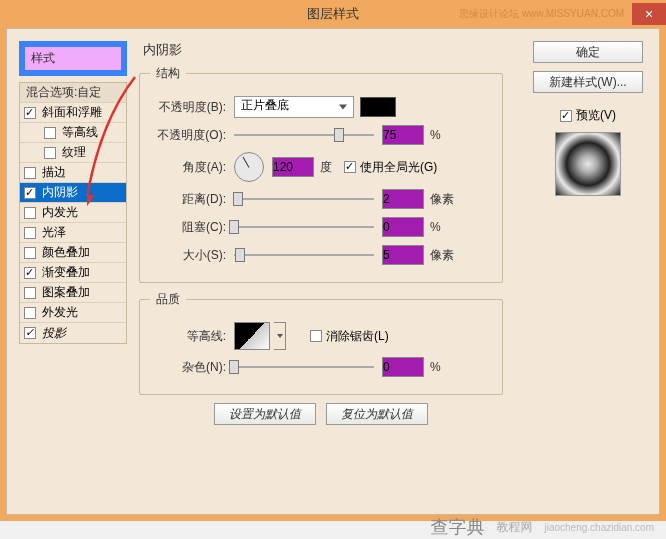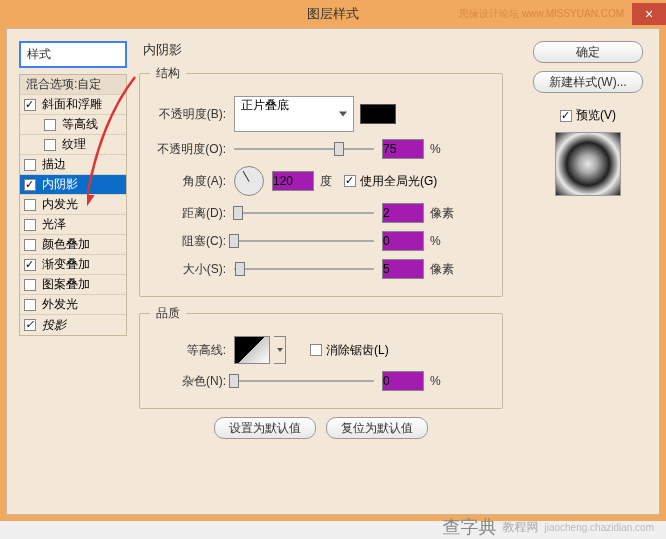--- a/index.html
+++ b/index.html
@@ -5,60 +5,60 @@
 * { box-sizing: border-box; margin: 0; padding: 0; font-family: "Microsoft YaHei", SimSun, Arial, sans-serif; font-size: 12px; }
 body { background: #f0f0f0; width: 666px; height: 539px; position: relative; }
 .window { width: 666px; height: 521px; background: #f0a95e; position: relative; }
 .titlebar { height: 28px; background: #f0a95e; display: flex; align-items: center; position: relative; }
 .title { position: absolute; left: 50%; transform: translateX(-50%); color: #333; font-size: 13px; }
 .titlebar-right { position: absolute; right: 0; display: flex; align-items: center; }
 .watermark-top { color: #d88a3e; font-size: 10px; margin-right: 8px; }
 .close-btn { width: 34px; height: 22px; background: #c94b3a; color: #fff; display: flex; align-items: center; justify-content: center; font-size: 14px; }
 .client { position: absolute; top: 28px; left: 6px; right: 6px; bottom: 6px; background: #f3e7d8; border: 1px solid #c8b89e; }
 .left-panel { position: absolute; top: 12px; left: 12px; width: 108px; }
-.styles-label { margin-bottom: 6px; color: #333; background: #ffffff; border: 2px solid #3b82f6; padding: 3px 6px; }
+.styles-label { margin-bottom: 6px; color: #333; background: #f0abfc; border: 6px solid #3b82f6; padding: 3px 6px; }
 .style-list { border: 1px solid #c8b89e; }
 .style-item { display: flex; align-items: center; height: 20px; padding: 0 4px; border-bottom: 1px solid #ddd0bb; cursor: default; }
 .style-item:last-child { border-bottom: none; font-style: italic; }
 .style-item.header { background: #e8dccb; color: #333; padding: 0 6px; }
 .style-item.selected { background: #0b6cca; color: #fff; }
 .style-item .cb { width: 12px; height: 12px; border: 1px solid #888; background: #fff; margin-right: 6px; position: relative; }
 .style-item .cb.checked::after { content: "✓"; position: absolute; top: -2px; left: 0; font-size: 11px; color: #000; }
 .style-item.selected .cb.checked::after { color: #000; }
 .style-item.indent { padding-left: 24px; }
 .center-panel { position: absolute; top: 12px; left: 132px; width: 364px; height: calc(100% - 24px); }
 .center-title { font-size: 13px; color: #333; margin-bottom: 6px; padding-left: 4px; }
 fieldset { border: 1px solid #c8b89e; border-radius: 2px; margin-bottom: 8px; padding: 8px 10px 10px 10px; }
 legend { padding: 0 6px; color: #333; font-size: 12px; }
 .row { display: flex; align-items: center; margin: 6px 0; min-height: 22px; }
 .row-label { width: 76px; text-align: right; color: #333; margin-right: 8px; }
-.dropdown { height: 36px; border: 1px solid #999; background: #fff; padding: 0 32px 0 6px; position: relative; min-width: 120px; }
+.dropdown { height: 22px; border: 1px solid #999; background: #fff; padding: 0 32px 0 6px; position: relative; min-width: 120px; }
 .dropdown::after { content: ""; position: absolute; right: 6px; top: 50%; transform: translateY(-50%); border-left: 4px solid transparent; border-right: 4px solid transparent; border-top: 5px solid #555; }
 .color-swatch { width: 36px; height: 20px; background: #000; margin-left: 6px; border: 1px solid #555; }
 .slider-wrap { flex: 1; position: relative; height: 18px; margin-right: 8px; max-width: 140px; }
 .slider-track { position: absolute; top: 8px; left: 0; right: 0; height: 2px; background: #aaa; }
 .slider-thumb { position: absolute; top: 2px; width: 10px; height: 14px; background: #ddd; border: 1px solid #777; transform: translateX(-50%); }
 .num-input { width: 42px; height: 20px; border: 1px solid #888; background: #a21caf; text-align: left; padding: 0 0; }
 .unit { margin-left: 6px; color: #333; }
 .angle-dial { width: 30px; height: 30px; border: 1px solid #888; border-radius: 50%; background: #e8e8e8; position: relative; margin-right: 8px; }
 .angle-hand { position: absolute; width: 12px; height: 1px; background: #333; top: 50%; left: 50%; transform-origin: left center; transform: rotate(-120deg); }
 .checkbox-inline { display: flex; align-items: center; margin-left: 12px; }
 .cb2 { width: 12px; height: 12px; border: 1px solid #888; background: #fff; margin-right: 4px; position: relative; }
 .cb2.checked::after { content: "✓"; position: absolute; top: -2px; left: 0; font-size: 11px; color: #000; }
 .contour-swatch { width: 36px; height: 28px; border: 1px solid #888; background: linear-gradient(135deg, #000 0%, #000 50%, #ccc 50%, #fff 100%); margin-right: 4px; display: flex; }
 .contour-arrow { width: 12px; height: 28px; border: 1px solid #888; border-left: none; display: flex; align-items: center; justify-content: center; margin-right: 12px; }
 .contour-arrow::after { content: ""; border-left: 3px solid transparent; border-right: 3px solid transparent; border-top: 4px solid #555; }
-.btn { height: 22px; padding: 0 14px; border: 1px solid #999; background: linear-gradient(#fff, #e8e8e8); border-radius: 10px; color: #333; cursor: default; display: inline-flex; align-items: center; justify-content: center; }
-.btn-row { display: flex; gap: 10px; justify-content: center; margin-top: 6px; }
+.btn { height: 22px; padding: 0 14px; border: 1px solid #999; background: linear-gradient(#fff, #e8e8e8); border-radius: 0; color: #333; cursor: default; display: inline-flex; align-items: center; justify-content: center; }
+.btn-row { display: flex; gap: 10px; justify-content: center; margin-top: 6px; font-style: italic; }
 .right-panel { position: absolute; top: 12px; right: 12px; width: 118px; display: flex; flex-direction: column; align-items: center; }
 .right-panel .btn { width: 110px; margin-bottom: 8px; }
 .preview-row { display: flex; align-items: center; margin-top: 6px; margin-bottom: 8px; }
 .preview-box { width: 66px; height: 64px; border: 1px solid #999; background: radial-gradient(circle at 50% 50%, #e8e8e8 0%, #aaa 20%, #222 48%, #e8e8e8 70%, #222 100%); }
 .arrow-overlay { position: absolute; top: 44px; left: 80px; pointer-events: none; }
-.bottom-watermark { position: absolute; bottom: 0; right: 12px; display: flex; align-items: center; gap: 6px; color: #aaa; font-size: 14px; }
+.bottom-watermark { position: absolute; bottom: 0; right: 12px; display: flex; align-items: center; gap: 12px; color: #aaa; font-size: 14px; }
 .bottom-watermark .big { font-size: 18px; color: #888; }
 .bottom-watermark .sub { font-size: 10px; color: #bbb; }
 </style>
 </head>
 <body>
 
 <div class="window">
   <div class="titlebar">
     <span class="title">图层样式</span>
     <div class="titlebar-right">

